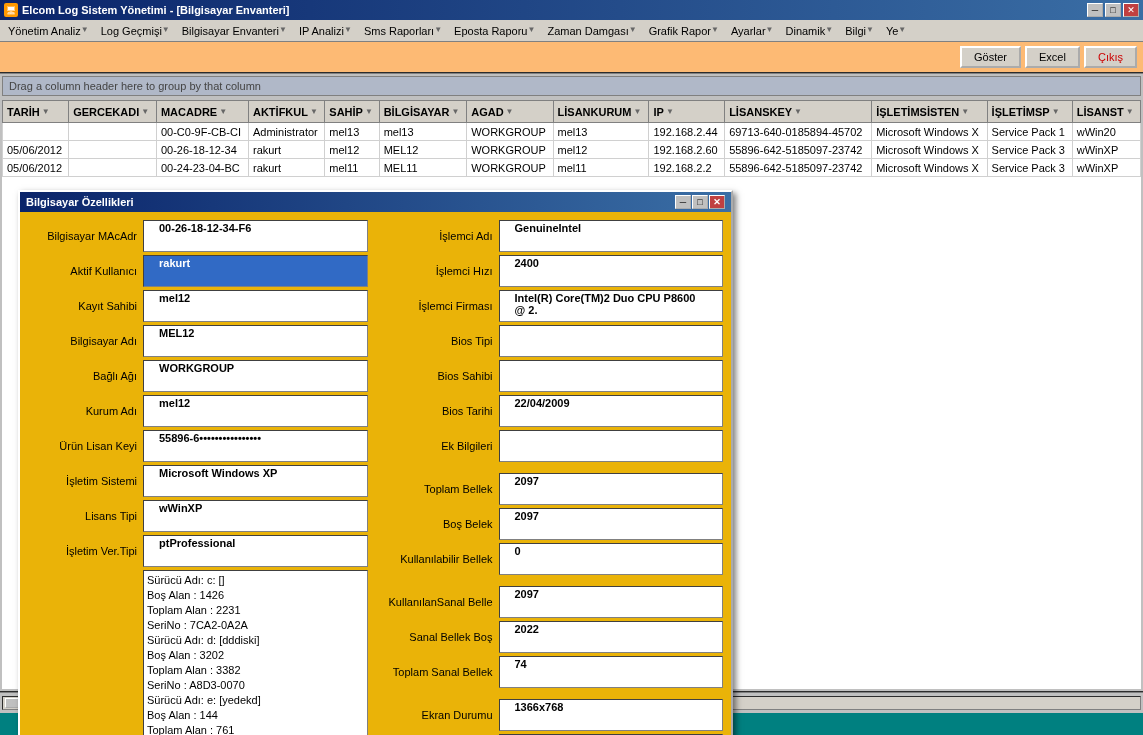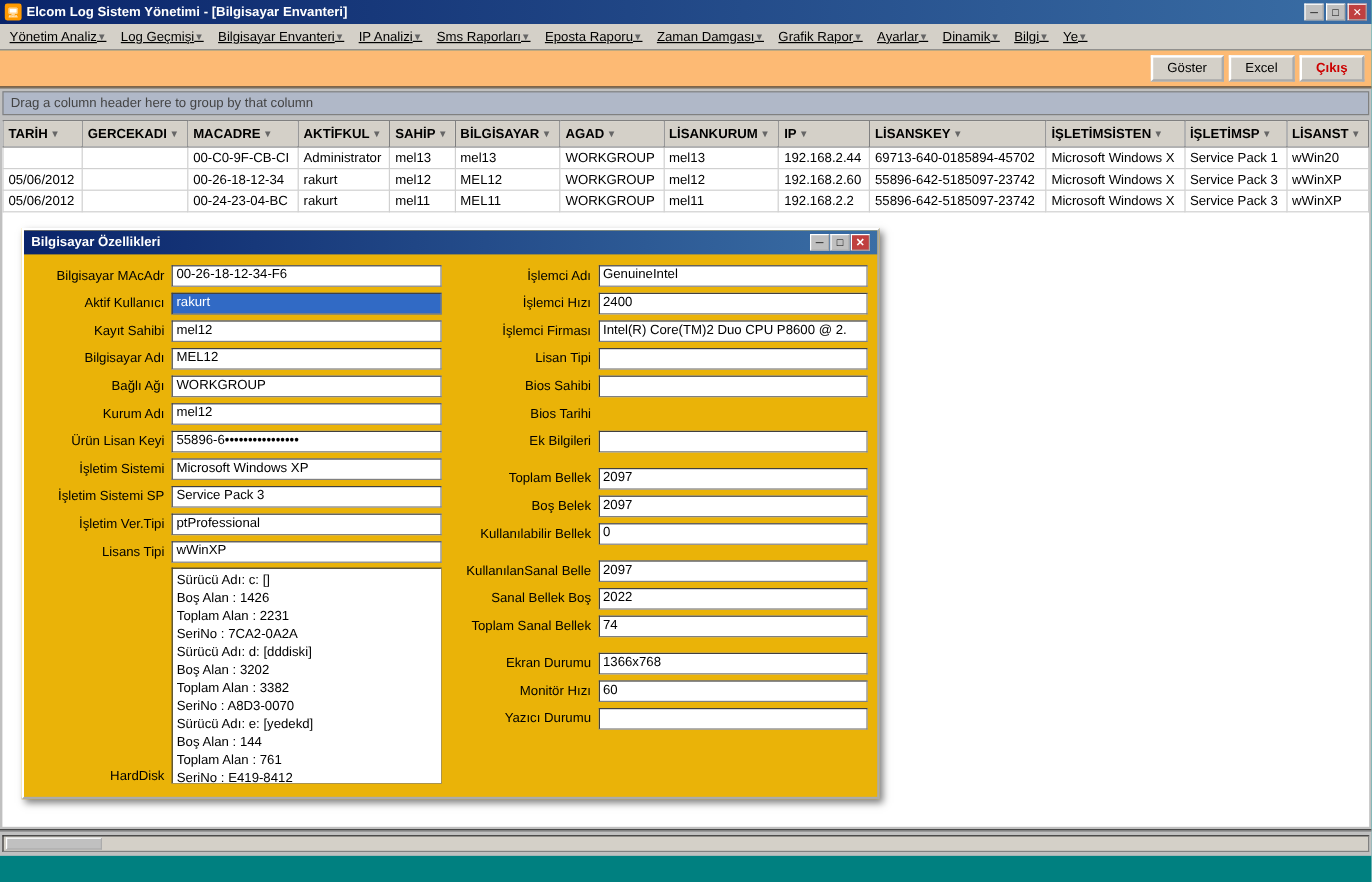--- a/index.html
+++ b/index.html
@@ -29,22 +29,22 @@
     
     .menu-bar {
       background: #d4d0c8;
       border-bottom: 1px solid #808080;
       height: 22px;
       display: flex;
       align-items: center;
       padding: 0 2px;
     }
     .menu-item {
-      display: flex; align-items: center; gap: 0;
-      padding: 2px 6px; cursor: pointer; color: #000; font-size: 11px; text-decoration: underline;
+      display: flex; gap: 0;
+      padding: 2px 6px; cursor: pointer; color: #000; font-size: 11px;
     }
     .menu-arrow { font-size: 8px; color: #666; }
 
     
     .toolbar {
       background: #fdba74;
       border-bottom: 2px groove #808080;
       height: 32px;
       display: flex;
       align-items: center;
@@ -54,21 +54,21 @@
     }
     .toolbar-btn {
       background: #d4d0c8;
       border: 2px outset #fff;
       padding: 2px 12px;
       cursor: pointer;
       font-size: 11px;
       height: 22px;
       display: flex; align-items: center;
     }
-    .toolbar-btn.exit { color: #cc0000; font-weight: bold; }
+    .toolbar-btn.exit { color: #cc0000; font-weight: normal; }
 
     
     .main-area {
       background: #c0c0c0;
       height: calc(735px - 20px - 22px - 32px - 22px);
       display: flex;
       flex-direction: column;
     }
 
     
@@ -201,24 +201,25 @@
       font-size: 11px;
       white-space: nowrap;
       color: #000;
       flex-shrink: 0;
     }
     .field-value {
       background: white;
       border: 1px solid #808080;
       border-top-color: #404040;
       border-left-color: #404040;
-      height: 18px;
+      height: 32px;
       flex: 1;
-      padding: 1px 3px;
+      padding: 1px 15px;
       font-size: 11px;
+      font-weight: bold;
     }
     .field-value.selected-text {
       background: #316ac5;
       color: white;
     }
 
     
     .hardisk-value {
       background: white;
       border: 1px solid #808080;
@@ -473,30 +474,26 @@
         </div>
         <div class="field-row">
           <span class="field-label">Ürün Lisan Keyi</span>
           <div class="field-value">55896-6••••••••••••••••</div>
         </div>
         <div class="field-row">
           <span class="field-label">İşletim Sistemi</span>
           <div class="field-value">Microsoft Windows XP</div>
         </div>
         <div class="field-row">
-          <span class="field-label">İşletim Sistemi SP</span>
-          <div class="field-value">Service Pack 3</div>
+          <span class="field-label">Lisans Tipi</span>
+          <div class="field-value">wWinXP</div>
         </div>
         <div class="field-row">
           <span class="field-label">İşletim Ver.Tipi</span>
           <div class="field-value">ptProfessional</div>
-        </div>
-        <div class="field-row">
-          <span class="field-label">Lisans Tipi</span>
-          <div class="field-value">wWinXP</div>
         </div>
         <div class="field-row" style="align-items:flex-end;">
           <span class="field-label" style="padding-top:2px;">HardDisk</span>
           <div class="hardisk-value">Sürücü Adı: c: []<br>Boş Alan : 1426<br>Toplam Alan : 2231<br>SeriNo : 7CA2-0A2A<br>Sürücü Adı: d: [dddiski]<br>Boş Alan : 3202<br>Toplam Alan : 3382<br>SeriNo : A8D3-0070<br>Sürücü Adı: e: [yedekd]<br>Boş Alan : 144<br>Toplam Alan : 761<br>SeriNo : E419-8412<br>Sürücü Adı: f: []<br>Boş Alan : 0</div>
         </div>
       </div>
 
       <div class="right-col">
         <div class="field-row">
           <span class="field-label">İşlemci Adı</span>
@@ -504,29 +501,30 @@
         </div>
         <div class="field-row">
           <span class="field-label">İşlemci Hızı</span>
           <div class="field-value" style="width:210px;">2400</div>
         </div>
         <div class="field-row">
           <span class="field-label">İşlemci Firması</span>
           <div class="field-value" style="width:210px;">Intel(R) Core(TM)2 Duo CPU   P8600 @ 2.</div>
         </div>
         <div class="field-row">
-          <span class="field-label">Lisan Tipi</span>
+          <span class="field-label">Bios Tipi</span>
           <div class="field-value" style="width:210px;"></div>
         </div>
         <div class="field-row">
           <span class="field-label">Bios Sahibi</span>
           <div class="field-value" style="width:210px;"></div>
         </div>
         <div class="field-row">
           <span class="field-label">Bios Tarihi</span>
+          <div class="field-value" style="width:210px;">22/04/2009</div>
         </div>
         <div class="field-row">
           <span class="field-label">Ek Bilgileri</span>
           <div class="field-value" style="width:210px;"></div>
         </div>
 
         <div class="section-divider"></div>
 
         <div class="field-row">
           <span class="field-label">Toplam Bellek</span>

